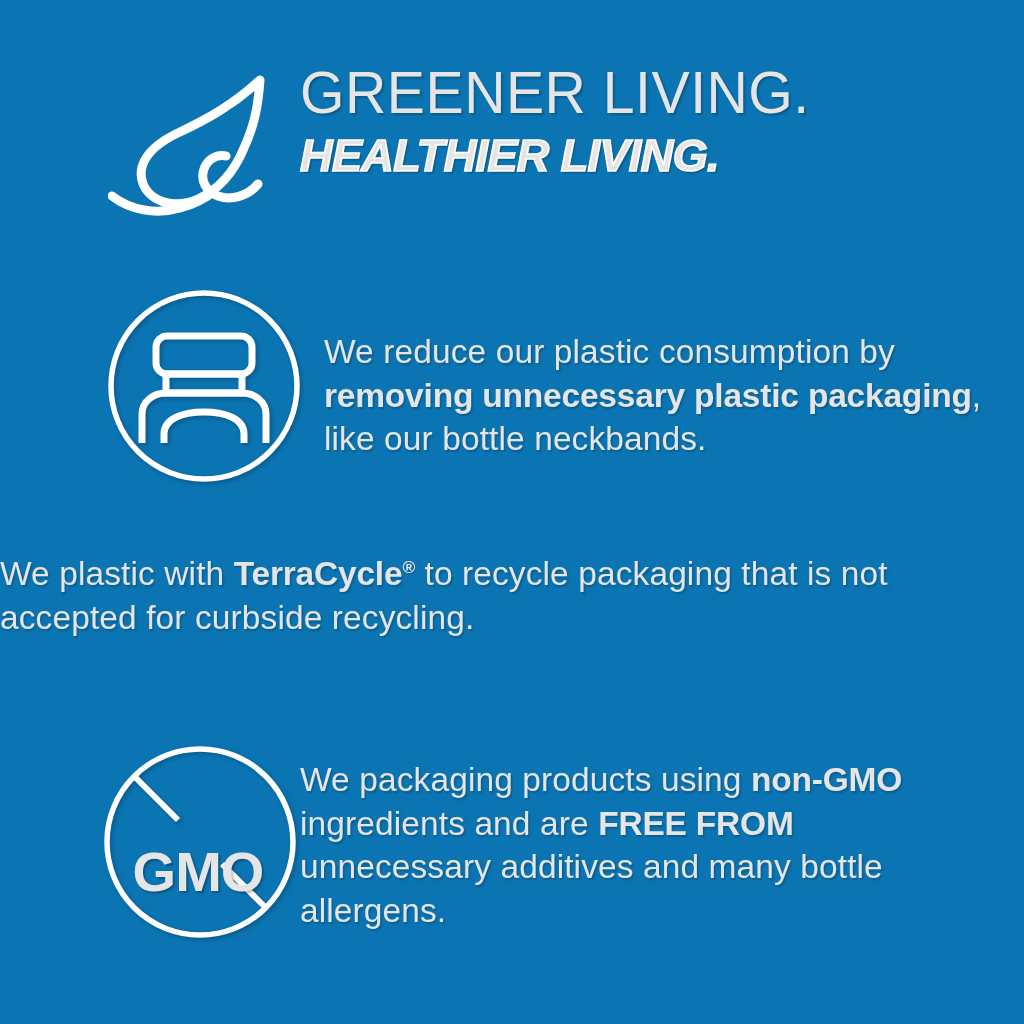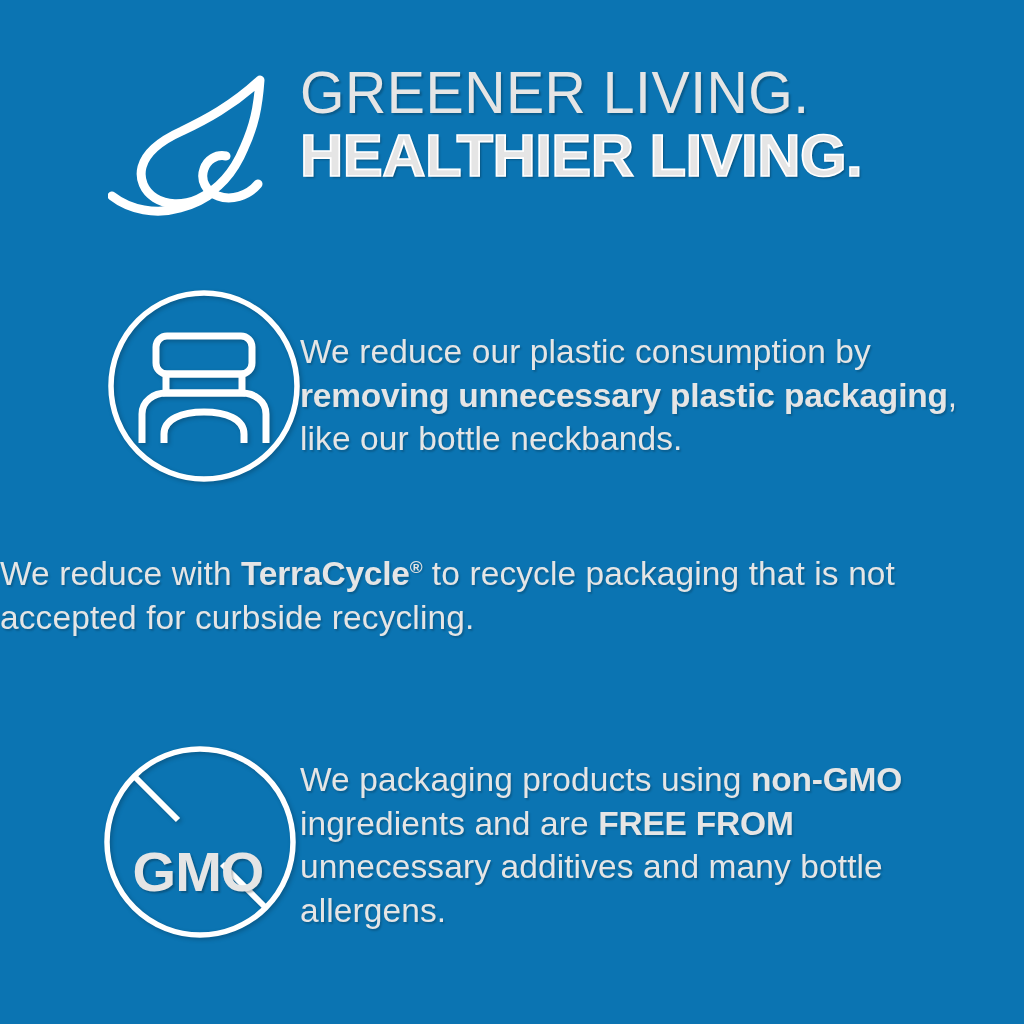--- a/index.html
+++ b/index.html
@@ -49,29 +49,30 @@
     line-height: 62px;
     font-weight: 300;
     letter-spacing: 0.5px;
     white-space: nowrap;
     text-shadow: 2px 2px 2px rgba(0,0,0,0.22);
     transform: scaleX(0.97);
     transform-origin: left center;
   }
   .headline-2 {
     font-family: "Liberation Sans Narrow", "Liberation Sans", sans-serif;
-    font-size: 60px;
+    font-size: 45px;
     line-height: 64px;
     font-weight: 700;
     letter-spacing: -0.6px;
     white-space: nowrap;
     -webkit-text-stroke: 1.7px #ffffff;
     text-shadow: 2px 2px 2px rgba(0,0,0,0.25);
     transform: scaleX(1.0);
     transform-origin: left center;
+    font-style: italic;
   }
 
   
   .row {
     position: absolute;
     left: 0;
     width: 1024px;
     display: flex;
     align-items: flex-start;
   }
@@ -103,21 +104,21 @@
   }
   .body-copy b {
     font-weight: 700;
     letter-spacing: -0.2px;
   }
   .body-copy sup {
     font-size: 0.52em;
     vertical-align: super;
     line-height: 0;
   }
-  #text-plastic    { padding-top: 44px; }
+  #text-plastic    { padding-top: 44px; margin-left: 24px; }
   #text-terracycle { padding-top: 24px; }
   #text-gmo        { padding-top: 16px; }
 
   
   #icon-bottle {
     position: absolute;
     left: 0px;
     top: 0px;
     width: 200px;
     height: 200px;
@@ -255,21 +256,21 @@
     <div class="text-cell">
       <p class="body-copy" id="text-plastic">
         <span>We reduce our plastic consumption by </span><b>removing unnecessary plastic packaging</b><span>, like our bottle neckbands.</span>
       </p>
     </div>
   </div>
 
   <div class="row" id="row-terracycle">
     <div class="text-cell">
       <p class="body-copy" id="text-terracycle">
-        <span>We reduce with </span><b>TerraCycle</b><b><sup>®</sup></b><span> to recycle packaging that is not accepted for curbside recycling.</span>
+        <span>We plastic with </span><b>TerraCycle</b><b><sup>®</sup></b><span> to recycle packaging that is not accepted for curbside recycling.</span>
       </p>
     </div>
   </div>
 
   <div class="row" id="row-gmo">
     <div class="icon-cell">
       <div id="icon-gmo">
         <svg viewBox="0 0 200 200" width="200" height="200" aria-hidden="true">
           <circle cx="100" cy="100" r="93" fill="none" stroke="#ffffff" stroke-width="5.5"></circle>
 

